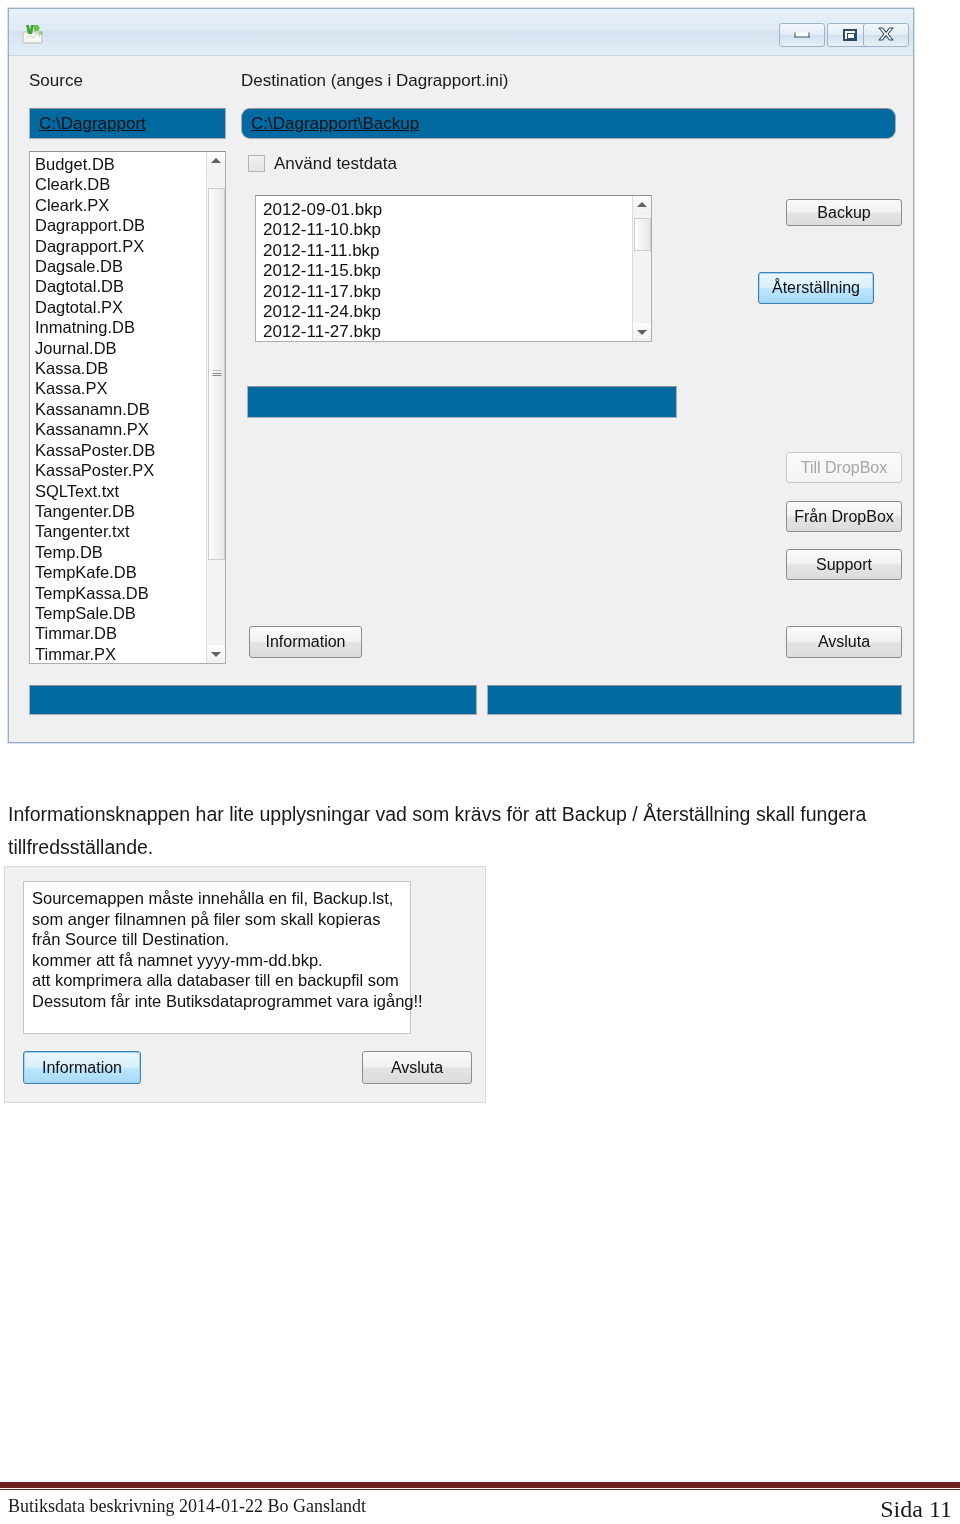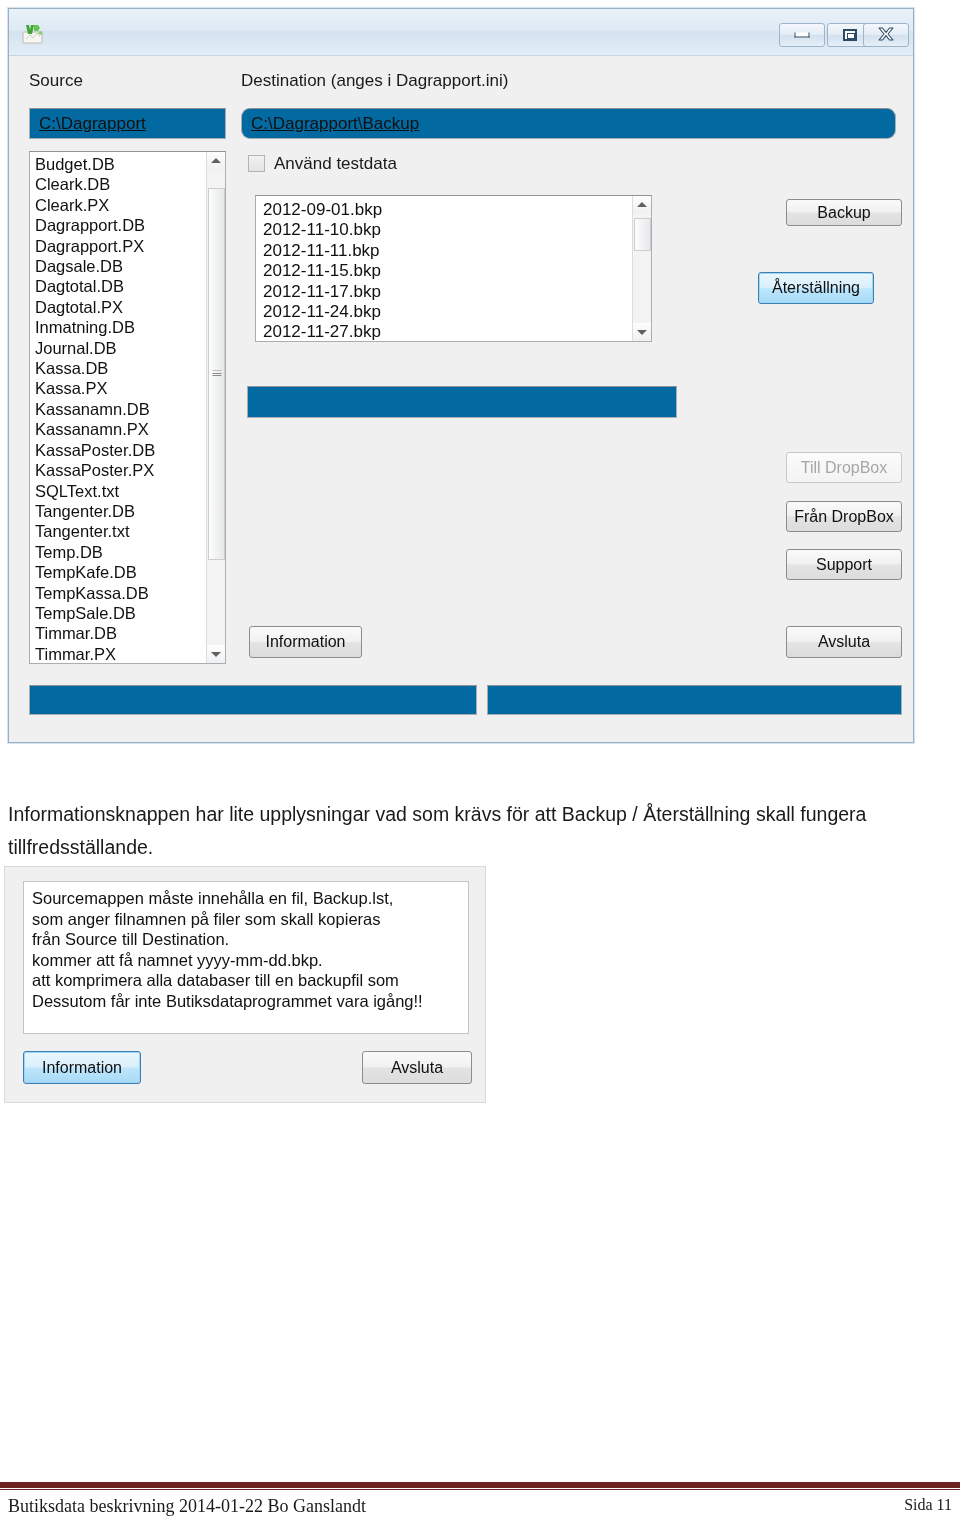--- a/index.html
+++ b/index.html
@@ -240,21 +240,21 @@
     width: 482px;
     height: 237px;
     background: #f0f0f0;
     border: 1px solid #d9d9d9;
     box-sizing: border-box;
   }
   #info-textbox {
     position: absolute;
     left: 18px;
     top: 14px;
-    width: 446px;
+    width: 388px;
     height: 153px;
     background: #ffffff;
     border: 1px solid #c4c4c4;
     box-sizing: border-box;
     padding: 6px 8px;
   }
   #info-textbox .line {
     font-size: 16.5px;
     line-height: 20.5px;
     color: #111;
@@ -286,21 +286,21 @@
     font-family: "Liberation Serif", serif;
     font-size: 18px;
     color: #1a1a1a;
     white-space: nowrap;
   }
   #footer-right {
     position: absolute;
     right: 8px;
     top: 1496px;
     font-family: "Liberation Serif", serif;
-    font-size: 16px;
+    font-size: 24px;
     color: #1a1a1a;
     white-space: nowrap;
   }
 </style>
 </head>
 <body>
 
 <div id="app-window">
 
   <div id="titlebar">

